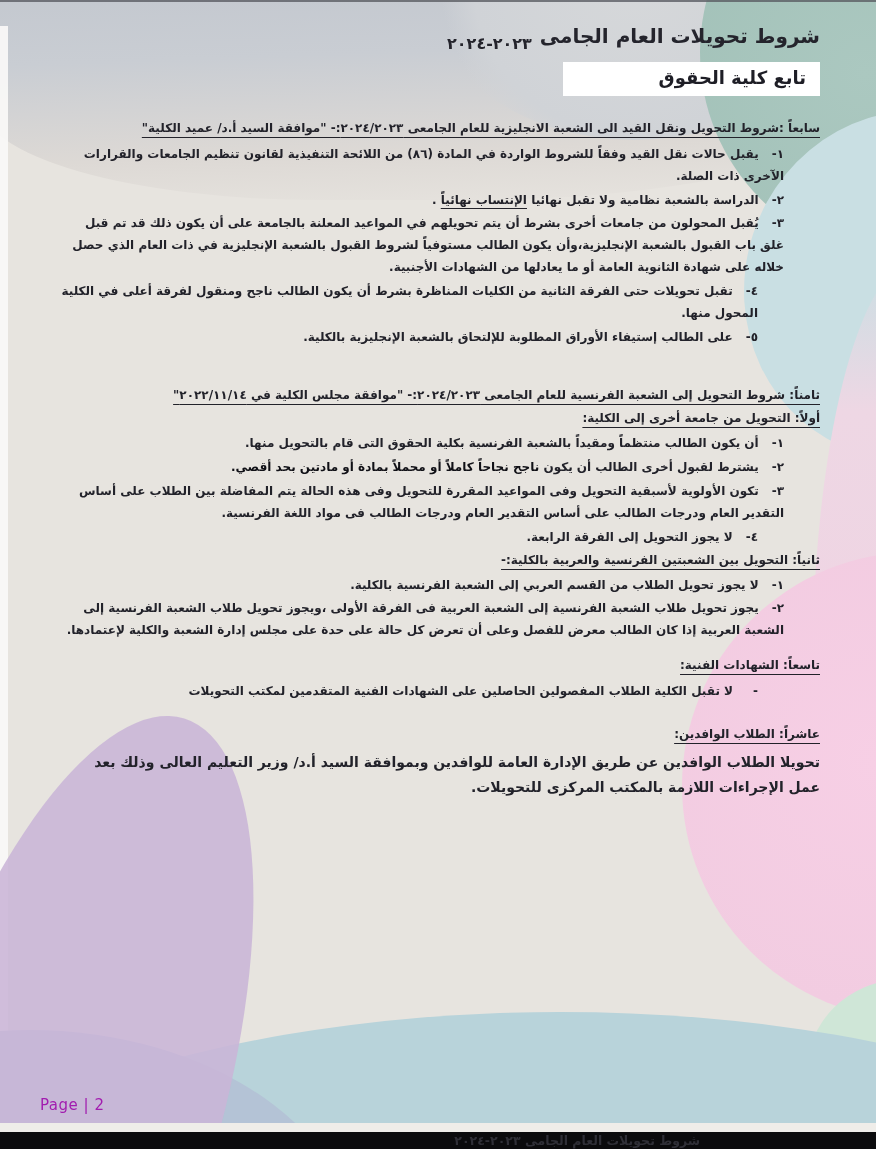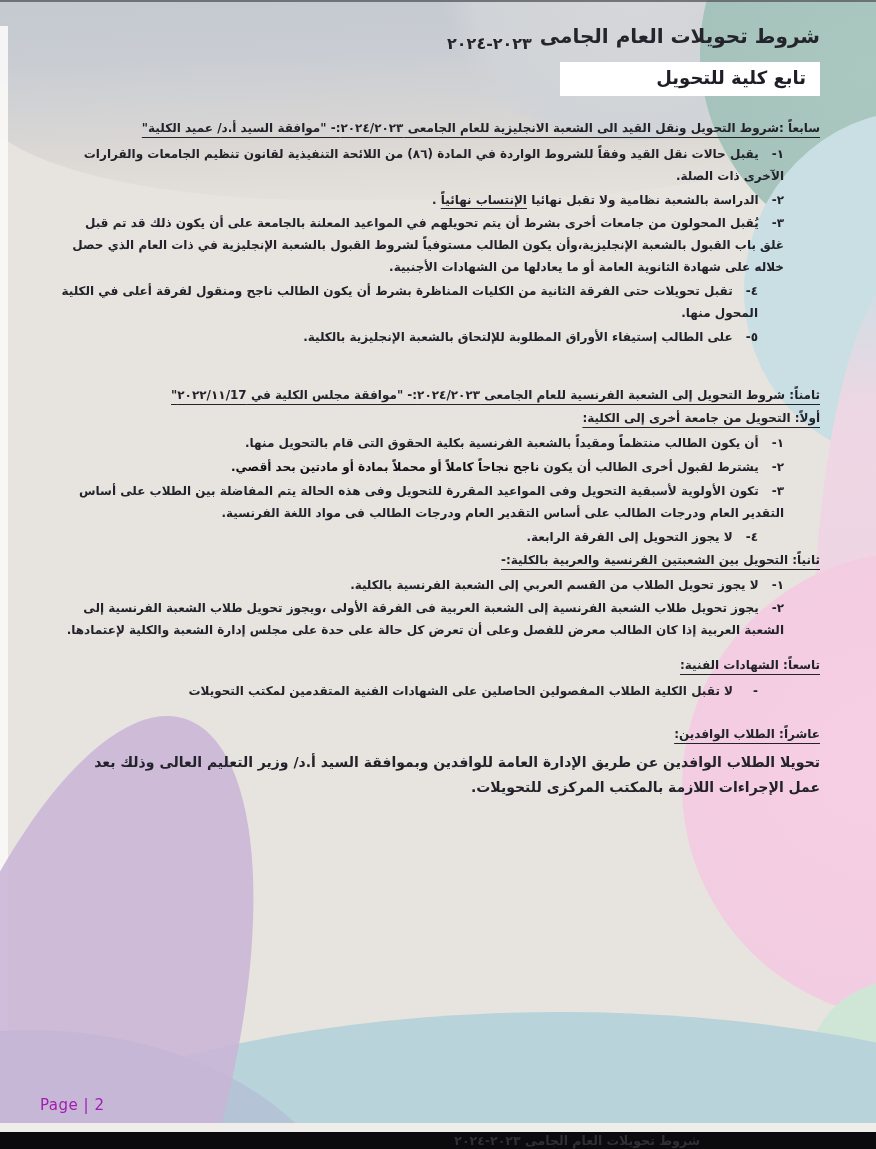--- a/index.html
+++ b/index.html
@@ -85,21 +85,21 @@
   <div class="peek-text">شروط تحويلات العام الجامى ٢٠٢٣-٢٠٢٤</div>
 
   <div class="content">
 
     <h1 class="title">
       <span>شروط تحويلات العام الجامى</span>
       <span class="title-year">٢٠٢٣-٢٠٢٤</span>
     </h1>
 
     <div class="faculty-box">
-      <span>تابع كلية للتحويل</span>
+      <span>تابع كلية الحقوق</span>
     </div>
 
     
     <h2 class="sec-heading mt-h7">سابعاً :شروط التحويل ونقل القيد الى الشعبة الانجليزية للعام الجامعى ٢٠٢٤/٢٠٢٣:- "موافقة السيد أ.د/ عميد الكلية"</h2>
     <p class="item">
       <span class="num">١-</span><span>يقبل حالات نقل القيد وفقاً للشروط الواردة في المادة (٨٦) من اللائحة التنفيذية لقانون تنظيم الجامعات والقرارات الآخرى ذات الصلة.</span>
     </p>
     <p class="item">
       <span class="num">٢-</span><span>الدراسة بالشعبة نظامية ولا تقبل نهائيا </span><span class="u-part">الإنتساب نهائياً</span><span> .</span>
     </p>
@@ -107,21 +107,21 @@
       <span class="num">٣-</span><span>يُقبل المحولون من جامعات أخرى بشرط أن يتم تحويلهم في المواعيد المعلنة بالجامعة على أن يكون ذلك قد تم قبل غلق باب القبول بالشعبة الإنجليزية،وأن يكون الطالب مستوفياً لشروط القبول بالشعبة الإنجليزية في ذات العام الذي حصل خلاله على شهادة الثانوية العامة أو ما يعادلها من الشهادات الأجنبية.</span>
     </p>
     <p class="item indent2">
       <span class="num">٤-</span><span>تقبل تحويلات حتى الفرقة الثانية من الكليات المناظرة بشرط أن يكون الطالب ناجح ومنقول لفرقة أعلى في الكلية المحول منها.</span>
     </p>
     <p class="item indent2">
       <span class="num">٥-</span><span>على الطالب إستيفاء الأوراق المطلوبة للإلتحاق بالشعبة الإنجليزية بالكلية.</span>
     </p>
 
     
-    <h2 class="sec-heading mt-h8">ثامناً: شروط التحويل إلى الشعبة الفرنسية للعام الجامعى ٢٠٢٤/٢٠٢٣:- "موافقة مجلس الكلية في ٢٠٢٢/١١/17"</h2>
+    <h2 class="sec-heading mt-h8">ثامناً: شروط التحويل إلى الشعبة الفرنسية للعام الجامعى ٢٠٢٤/٢٠٢٣:- "موافقة مجلس الكلية في ٢٠٢٢/١١/١٤"</h2>
     <h3 class="sec-heading mt-sub">أولاً: التحويل من جامعة أخرى إلى الكلية:</h3>
     <p class="item">
       <span class="num">١-</span><span>أن يكون الطالب منتظماً ومقيداً بالشعبة الفرنسية بكلية الحقوق التى قام بالتحويل منها.</span>
     </p>
     <p class="item">
       <span class="num">٢-</span><span>يشترط لقبول أخرى الطالب أن يكون </span><span class="b-part">ناجح نجاحاً كاملاً أو محملاً بمادة أو مادتين بحد أقصي.</span>
     </p>
     <p class="item">
       <span class="num">٣-</span><span>تكون الأولوية لأسبقية التحويل وفى المواعيد المقررة للتحويل وفى هذه الحالة يتم المفاضلة بين الطلاب على أساس التقدير العام ودرجات الطالب على أساس التقدير العام ودرجات الطالب فى مواد اللغة الفرنسية.</span>
     </p>

